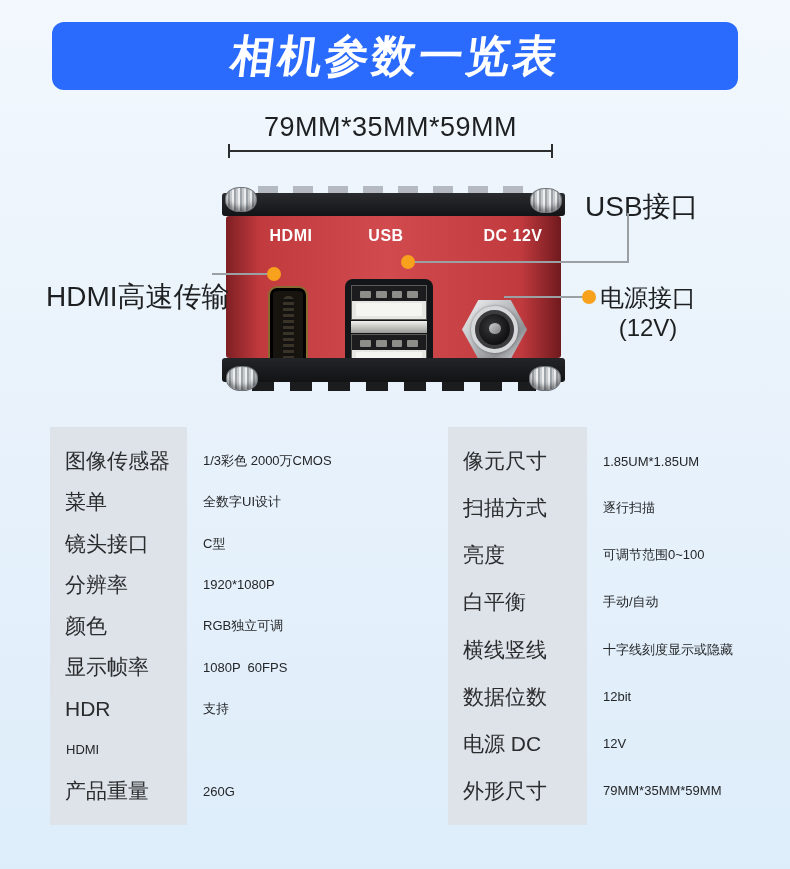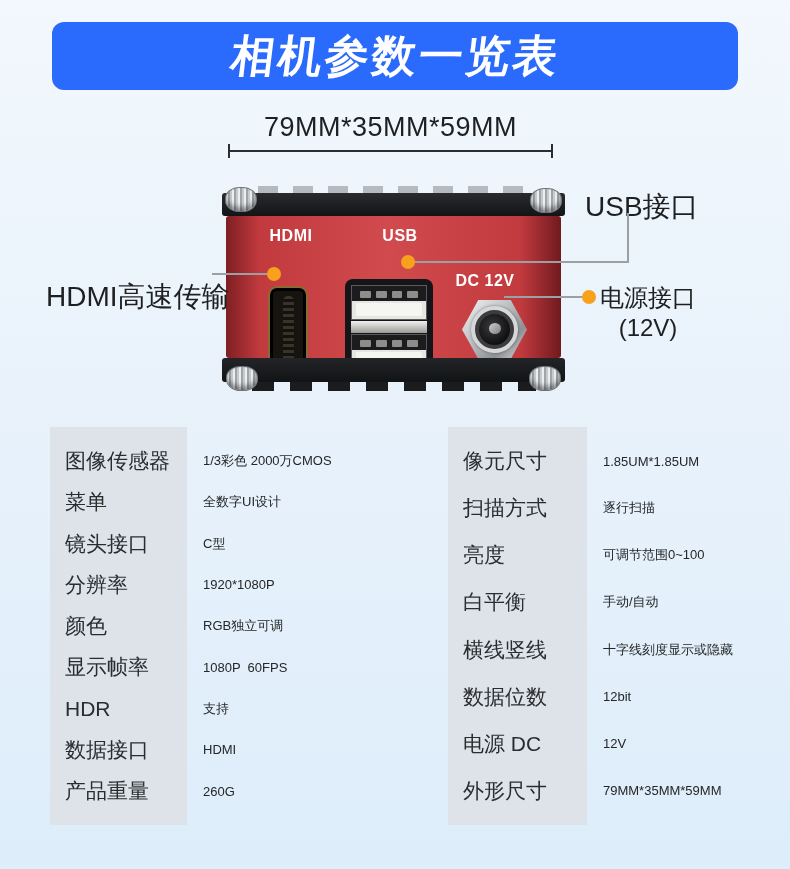--- a/index.html
+++ b/index.html
@@ -53,22 +53,22 @@
   }
   .screw{
     position:absolute;width:32px;height:25px;border-radius:46%;
     background:repeating-linear-gradient(90deg,#eceef0 0 2px,#9fa4a9 2px 4px,#c7cacd 4px 6px);
     border:1px solid #70757b;box-shadow:inset 0 -4px 5px rgba(0,0,0,.4);
   }
   .screw.tl{left:3px;top:3px;} .screw.tr{left:308px;top:4px;}
   .screw.bl{left:4px;top:182px;} .screw.br{left:307px;top:182px;}
   .port-label{position:absolute;top:11px;color:#fff;font-weight:bold;font-size:16px;letter-spacing:.5px;text-align:center;}
   .port-label.hdmi{left:33px;width:64px;}
-  .port-label.usb{left:144px;width:60px;}
-  .port-label.dc{left:224px;width:70px;margin-top:45px;}
+  .port-label.usb{left:130px;width:60px;}
+  .port-label.dc{left:252px;width:70px;}
   .hdmi-port{
     position:absolute;left:42px;top:70px;width:40px;height:89px;
     background:#17140f;border:2px solid #8a6a33;border-radius:9px;
     box-shadow:inset 0 0 0 3px #000;
   }
   .hdmi-slot{
     position:absolute;left:13px;top:8px;width:11px;height:70px;border-radius:5px;
     background:repeating-linear-gradient(180deg,#3a3428 0 3px,#141210 3px 6px);
   }
   .usb-block{
@@ -207,21 +207,20 @@
       </div>
     <div class="spec-row">
         <div class="spec-label">显示帧率</div>
         <div class="spec-value">1080P  60FPS</div>
       </div>
     <div class="spec-row">
         <div class="spec-label">HDR</div>
         <div class="spec-value">支持</div>
       </div>
     <div class="spec-row">
-        <div class="spec-label">数据接口</div>
         <div class="spec-value">HDMI</div>
       </div>
     <div class="spec-row">
         <div class="spec-label">产品重量</div>
         <div class="spec-value">260G</div>
       </div>
   </div>
 
   <div class="spec-group right">
     <div class="label-bg"></div>

